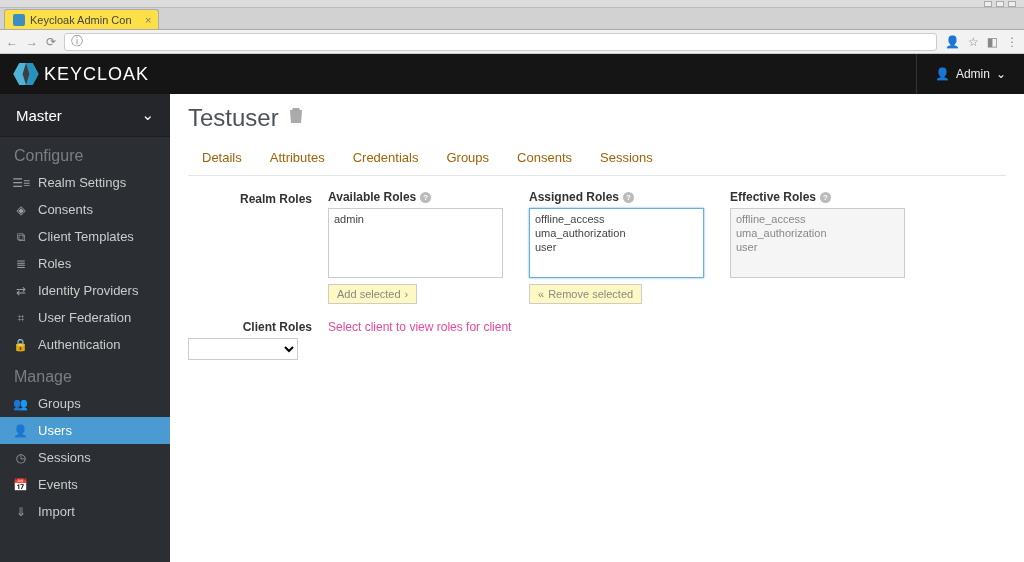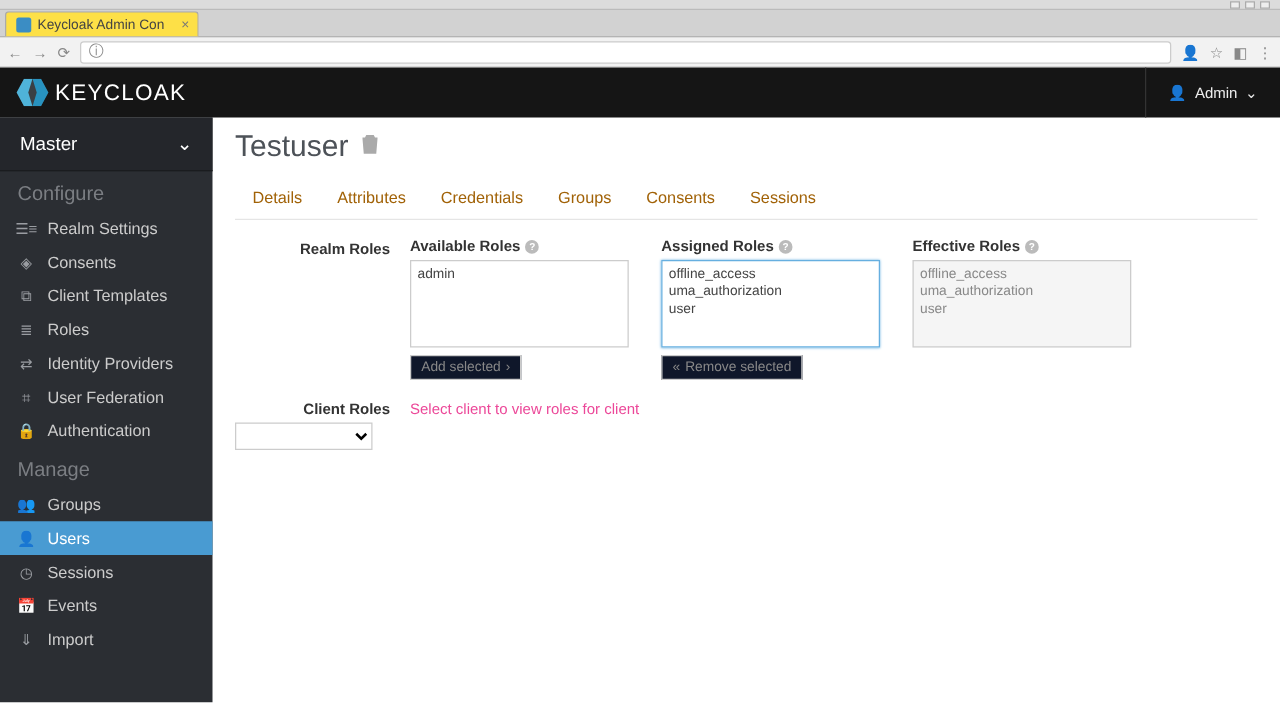--- a/index.html
+++ b/index.html
@@ -45,21 +45,21 @@
   .form-row { display: flex; align-items: flex-start; margin-bottom: 14px; }
   .form-label { width: 140px; text-align: right; padding-right: 16px; font-weight: bold; font-size: 12px; color: #333; padding-top: 2px; }
   .roles-cols { display: flex; gap: 26px; }
   .col { width: 175px; }
   .col-head { font-weight: bold; font-size: 12px; margin-bottom: 4px; display: flex; align-items: center; gap: 4px; }
   .help-icon { width: 11px; height: 11px; border-radius: 50%; background: #bbb; color: #fff; font-size: 8px; display: inline-flex; align-items: center; justify-content: center; }
   .listbox { width: 100%; height: 70px; border: 1px solid #ccc; font-size: 11px; color: #444; padding: 3px 4px; overflow: auto; background: #fff; }
   .listbox.readonly { background: #f5f5f5; color: #888; }
   .listbox.selected { border: 1px solid #66afe0; box-shadow: 0 0 2px #66afe0; }
   .listbox div { padding: 0 1px; line-height: 14px; }
-  .action-btn { margin-top: 6px; font-size: 11px; border: 1px solid #ccc; background: #0f172a; color: #888; padding: 3px 8px; cursor: default; display: inline-flex; align-items: center; gap: 4px; }
+  .action-btn { margin-top: 6px; font-size: 11px; border: 1px solid #ccc; background: #fef9c3; color: #888; padding: 3px 8px; cursor: default; display: inline-flex; align-items: center; gap: 4px; }
   .client-select { width: 110px; height: 22px; border: 1px solid #ccc; background: #fff; }
   .client-hint { font-size: 12px; color: #ec4899; padding-top: 2px; }
 </style>
 </head>
 <body>
 
 <div class="window-chrome">
   <span></span>
     <span></span>
     <span></span>

